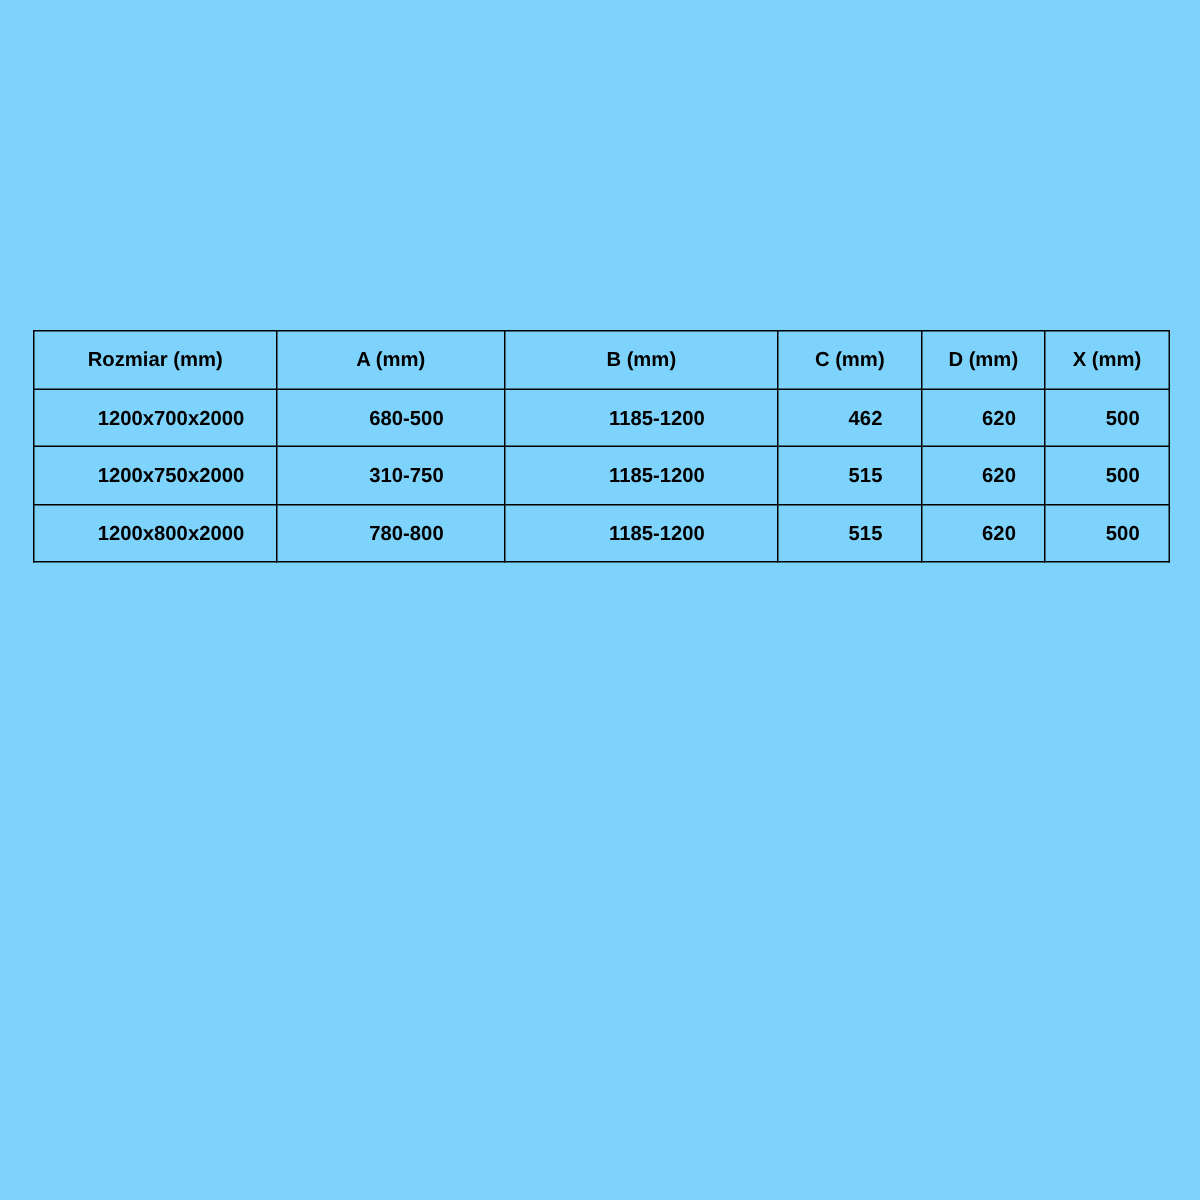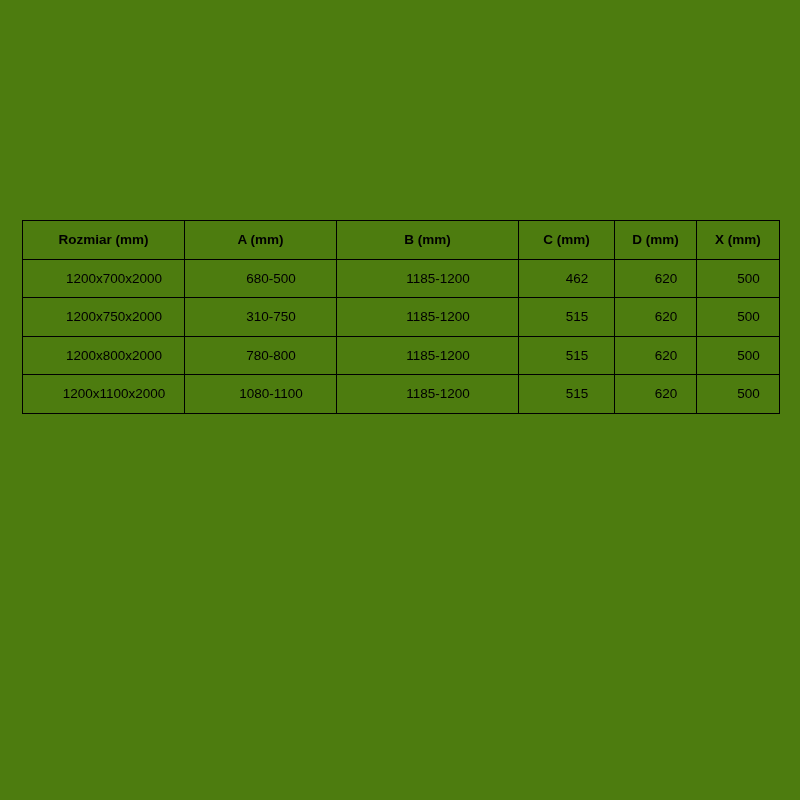--- a/index.html
+++ b/index.html
@@ -13,21 +13,21 @@
     font-family: "Liberation Sans", sans-serif;
     color: #000000;
     position: relative;
   }
   .sheet {
     position: absolute;
     left: 0;
     top: 0;
     width: 800px;
     height: 800px;
-    background: #4d7c0f;
+    background: #7dd3fc;
   }
   .table-wrap {
     position: absolute;
     left: 22px;
     top: 220px;
     width: 757px;
   }
   table.spec {
     border-collapse: collapse;
     width: 757px;
@@ -41,21 +41,21 @@
     font-size: 13.5px;
     height: 37.5px;
     padding: 0 2px;
     white-space: nowrap;
     overflow: hidden;
   }
   table.spec th {
     font-weight: bold;
   }
   table.spec td {
-    font-weight: normal;
+    font-weight: bold;
     padding-left: 23px;
   }
   
   col.c0 { width: 162px; }
   col.c1 { width: 152px; }
   col.c2 { width: 182px; }
   col.c3 { width: 96px; }
   col.c4 { width: 82px; }
   col.c5 { width: 83px; }
 </style>
@@ -101,24 +101,16 @@
           <td>500</td>
         </tr>
         <tr>
           <td>1200x800x2000</td>
           <td>780-800</td>
           <td>1185-1200</td>
           <td>515</td>
           <td>620</td>
           <td>500</td>
         </tr>
-        <tr>
-          <td>1200x1100x2000</td>
-          <td>1080-1100</td>
-          <td>1185-1200</td>
-          <td>515</td>
-          <td>620</td>
-          <td>500</td>
-        </tr>
       </tbody>
     </table>
   </div>
 </div>
 
 </body></html>

